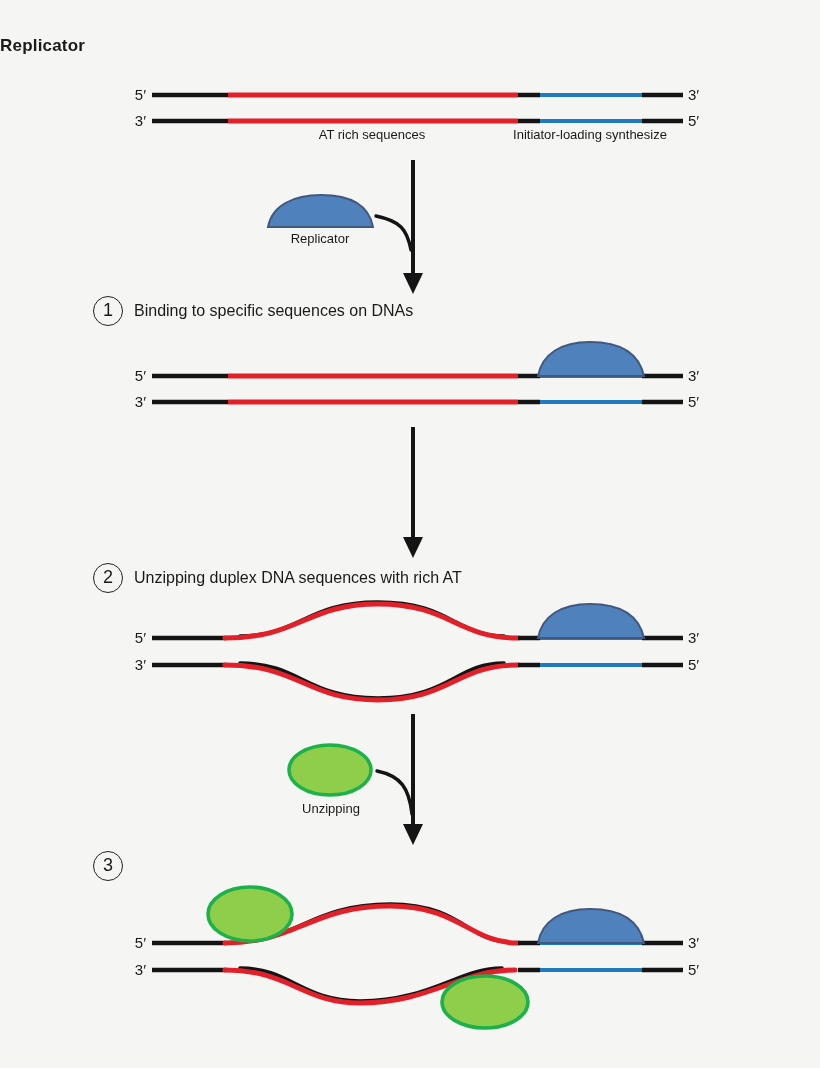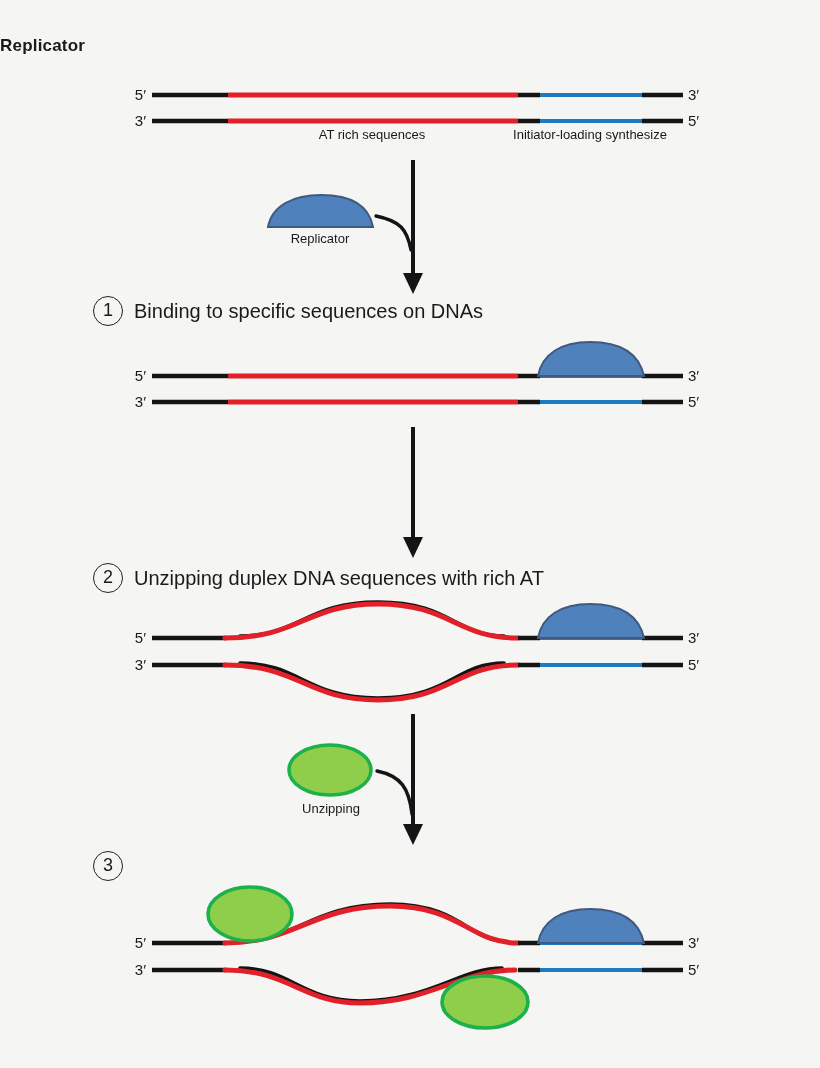--- a/index.html
+++ b/index.html
@@ -29,21 +29,21 @@
 
   .txt{position:absolute;white-space:nowrap;}
   .title{
     left:0;right:0;top:36px;text-align:left;
     font-size:17px;font-weight:bold;letter-spacing:.2px;
   }
   .small-label{font-size:13px;transform:translateX(-50%);}
   .end-label{font-size:15px;line-height:20px;width:34px;}
   .end-left{left:112px;text-align:right;}
   .end-right{left:688px;text-align:left;}
-  .step-heading{font-size:20px;line-height:28px;left:134px;}
+  .step-heading{font-size:16px;line-height:28px;left:134px;}
   .step-circle{
     position:absolute;left:93px;width:30px;height:30px;
     border:1.6px solid #222;border-radius:50%;
     box-sizing:border-box;
     font-size:18px;line-height:26px;text-align:center;
   }
 </style>
 </head>
 <body>
 

